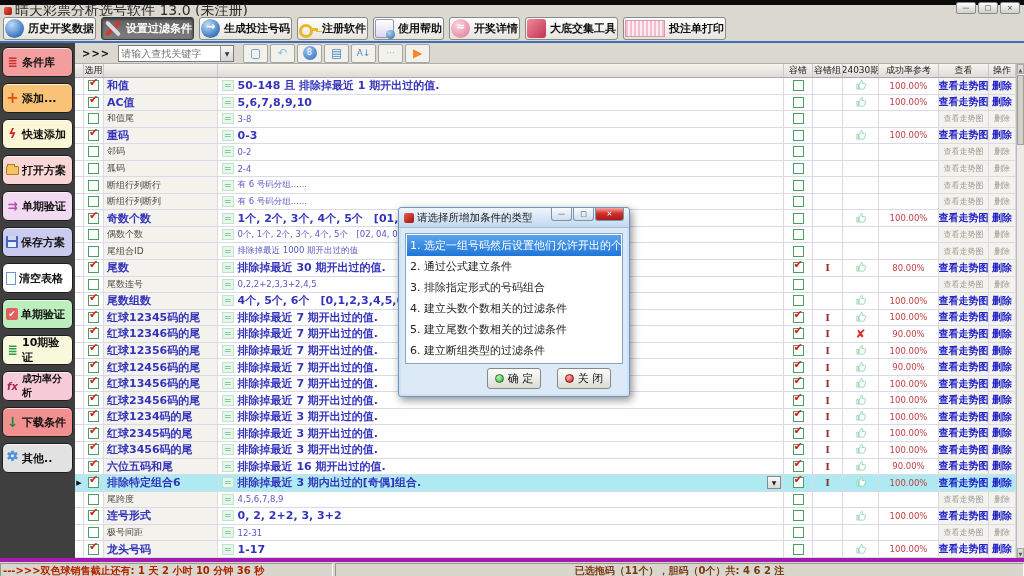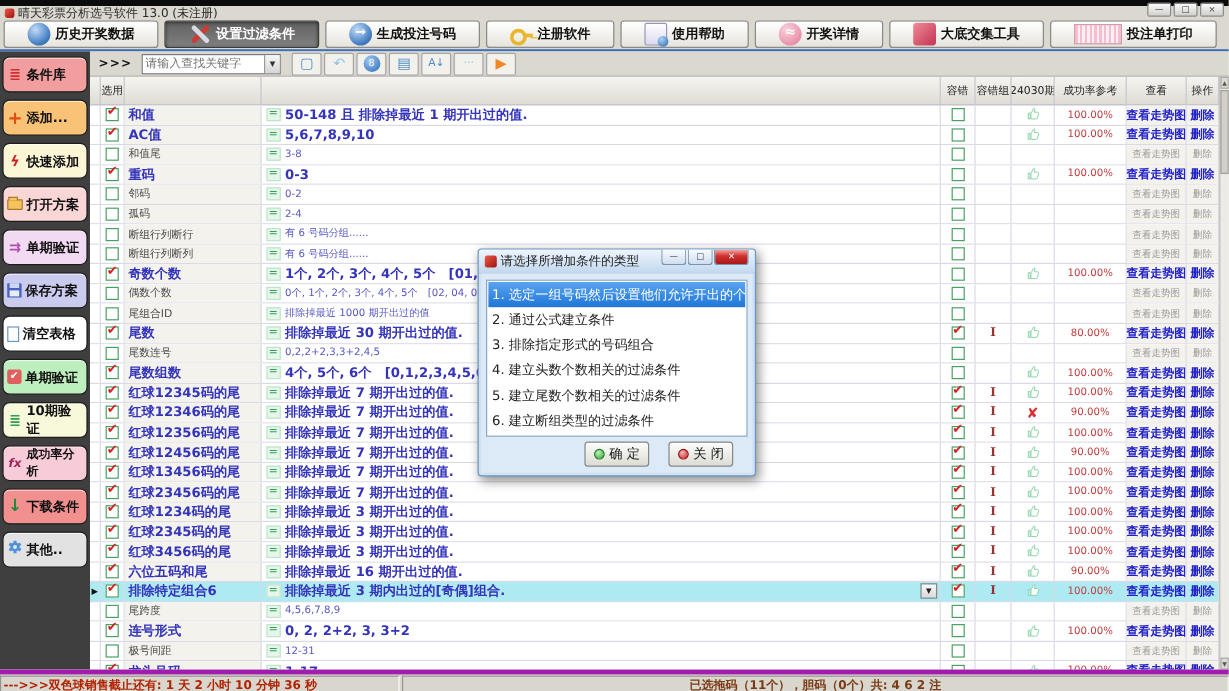--- a/index.html
+++ b/index.html
@@ -5,29 +5,29 @@
   *{margin:0;padding:0;box-sizing:border-box;font-family:"DejaVu Sans","Liberation Sans",sans-serif;}
   html,body{width:1024px;height:576px;overflow:hidden;}
   body{position:relative;background:#d9d6ce;}
 
   
   .titlebar{position:absolute;left:0;top:0;width:1024px;height:16px;
     background:linear-gradient(#0b0b0b 0,#0b0b0b 5px,#dbd8d0 5px);}
   .title-left{position:absolute;left:0;bottom:0;height:11px;display:flex;align-items:center;}
   .app-icon{width:8px;height:8px;margin:0 3px 0 4px;border-radius:2px;
     background:linear-gradient(135deg,#ef5a4a,#9c1410);}
-  .title-text{font-size:10px;color:#2a2a2a;}
+  .title-text{font-size:14px;color:#2a2a2a;}
   .win-btns{position:absolute;right:4px;top:2px;display:flex;gap:2px;}
   .win-btn{width:20px;height:12px;font-size:7px;line-height:11px;text-align:center;color:#333;
     background:linear-gradient(#fcfcfc,#cfcfcb);border:1px solid #8a8a8a;border-radius:2px;}
 
   
   .toolbar{position:absolute;left:0;top:16px;width:1024px;height:27px;background:#dbd8d0;
     border-bottom:2px solid #3f6fb5;display:flex;align-items:center;gap:5px;padding:0 3px;}
-  .tbtn{height:23px;display:flex;align-items:center;gap:4px;padding:0 19px;flex:none;
+  .tbtn{height:23px;display:flex;align-items:center;gap:4px;padding:0 1px;flex:none;
     background:linear-gradient(#ffffff,#e6e4dc);border:1px solid #8a8a8a;border-radius:3px;
     font-size:11px;font-weight:bold;color:#101010;}
   .tbtn.active{background:linear-gradient(#626262,#7f7f7f);color:#fff;border-color:#3a3a3a;
     box-shadow:inset 0 1px 3px #2e2e2e;}
   .ti{width:19px;height:19px;border-radius:50%;position:relative;flex:none;}
   .ti-sphere{background:radial-gradient(circle at 35% 30%,#c2dcf6,#4d86c8 60%,#1c4f94);}
   .ti-filter{border-radius:0;background:none;}
   .ti-filter::before{content:"";position:absolute;left:8px;top:0;width:4px;height:19px;background:#cf3a32;transform:rotate(45deg);border-radius:2px;}
   .ti-filter::after{content:"";position:absolute;left:8px;top:0;width:4px;height:19px;background:#d9dbe4;transform:rotate(-45deg);border-radius:2px;}
   .ti-generate::after{content:"→";position:absolute;left:0;right:0;top:1px;text-align:center;color:#fff;font-size:11px;font-weight:bold;}
@@ -70,21 +70,21 @@
   .combo-arrow{width:13px;height:15px;flex:none;background:linear-gradient(#f6f6f6,#d6d6d6);border-left:1px solid #999;
     font-size:6px;text-align:center;line-height:15px;color:#333;}
   .sr-group{display:flex;gap:2px;margin-left:6px;}
   .sr-btn{width:25px;height:19px;border:1px solid #a5a5a5;background:#f2f1ec;border-radius:2px;
     display:flex;align-items:center;justify-content:center;font-size:12px;color:#4f8cc8;}
   .ballicon{width:14px;height:14px;border-radius:50%;background:radial-gradient(circle at 35% 30%,#9cc8f0,#2a6ab8);
     color:#fff;font-size:8px;line-height:14px;text-align:center;}
   .run-glyph{color:#f08828;font-size:12px;}
 
   
-  .ghead{height:24px;display:flex;background:linear-gradient(#f5f4f0,#dedcd4);border-bottom:1px solid #a8a8b8;
+  .ghead{height:14px;display:flex;background:linear-gradient(#f5f4f0,#dedcd4);border-bottom:1px solid #a8a8b8;
     font-size:9px;color:#222;width:941px;}
   .hc{border-right:1px solid #c6c6ce;display:flex;align-items:center;justify-content:center;
     overflow:hidden;white-space:nowrap;flex:none;}
   .w-gut{width:9px;} .w-sel{width:20px;} .w-name{width:114px;} .w-desc{width:566px;}
   .w-tol{width:29px;} .w-tolg{width:30px;} .w-per{width:36px;} .w-rate{width:60px;}
   .w-view{width:50px;} .w-act{width:27px;}
   .rows{width:941px;}
   .row{height:16.55px;display:flex;border-bottom:1px solid #dadae6;background:#fff;}
   .row.cur{background:#aeeaf2;}
   .c{border-right:1px solid #dadae6;display:flex;align-items:center;overflow:hidden;white-space:nowrap;flex:none;}

